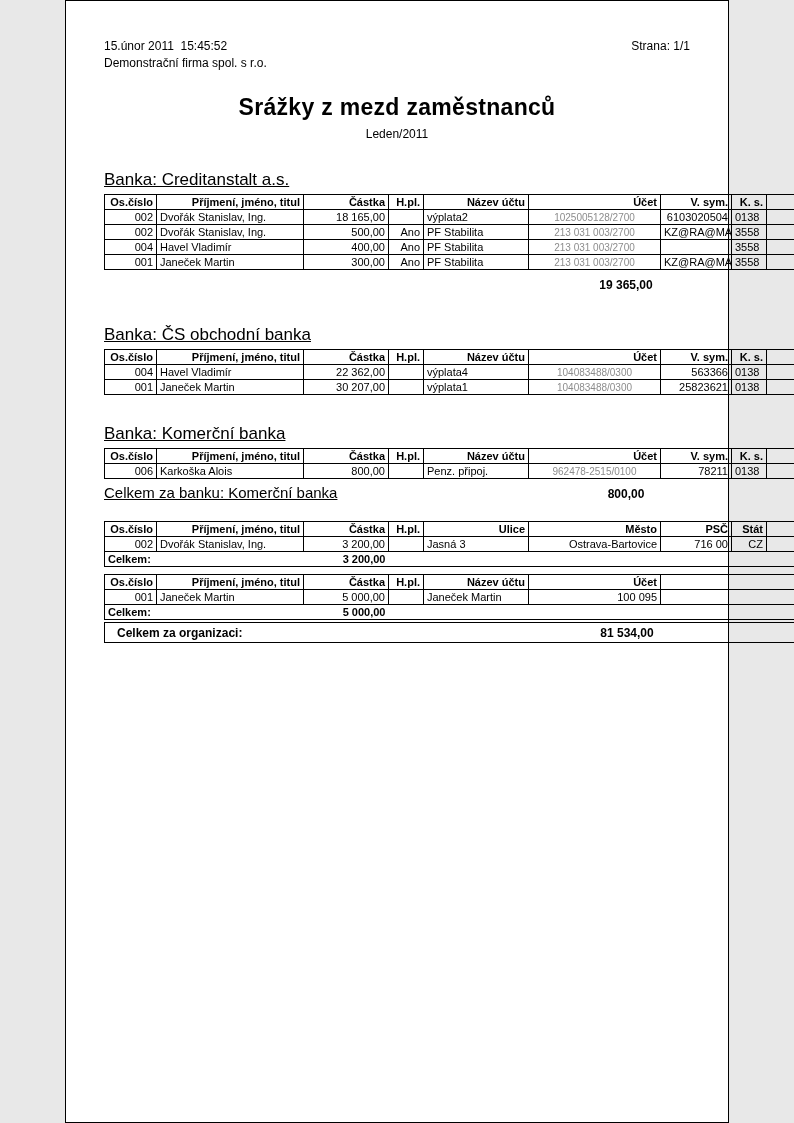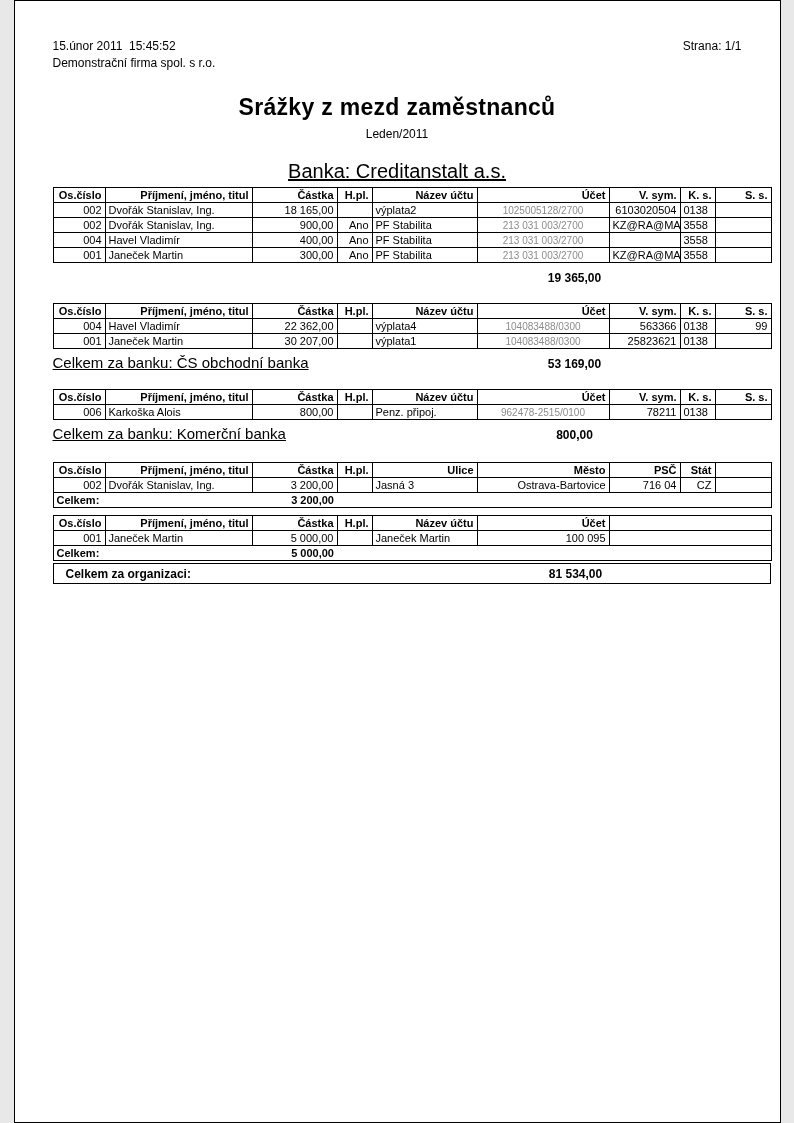--- a/index.html
+++ b/index.html
@@ -1,32 +1,32 @@
 <!DOCTYPE html>
 <html><head>
 <meta charset="utf-8">
 <style>
   * { box-sizing: border-box; margin: 0; padding: 0; }
   html, body { background: #e8e8e8; }
   body { font-family: "Liberation Sans", sans-serif; color: #000; }
   .page {
-    width: 767px; height: 1123px;
+    width: 664px; height: 1123px;
     background: #fff;
     border: 1px solid #000;
     margin: 0 auto;
     padding: 38px;
     position: relative;
   }
   .pre { white-space: pre; }
   .hdr-row { display: flex; justify-content: space-between; font-size: 12px; }
   .company { font-size: 12px; margin-top: 3px; }
   .title { text-align: center; font-size: 23px; font-weight: bold; margin-top: 24px; letter-spacing: .3px; }
   .period { text-align: center; font-size: 12px; margin-top: 6px; }
 
-  .section-heading { font-size: 20px; text-decoration: underline; margin-top: 19px; margin-bottom: 4px; text-align: center; }
+  .section-heading { font-size: 17px; text-decoration: underline; margin-top: 29px; margin-bottom: 4px; }
   .org-heading { font-size: 15px; margin-top: 14px; margin-bottom: 6px; }
 
   table { border-collapse: collapse; width: 718px; table-layout: fixed; font-size: 11px; }
   th, td { border: 1px solid #000; padding: 1px 3px; height: 15px; overflow: hidden; white-space: nowrap; vertical-align: middle; }
   th { font-weight: bold; text-align: right; font-size: 11px; }
   .tc { text-align: right; }
   .tr { text-align: right; }
   .acct { text-align: center; color: #8c8c8c; font-size: 10px; }
   .bold { font-weight: bold; }
   .nbr { border-right: none; }
@@ -89,21 +89,21 @@
       <td class="tc"></td>
       <td>výplata2</td>
       <td class="acct">1025005128/2700</td>
       <td class="tr">6103020504</td>
       <td>0138</td>
       <td class="tc"></td>
     </tr>
     <tr>
       <td class="tc">002</td>
       <td>Dvořák Stanislav, Ing.</td>
-      <td class="tr">900,00</td>
+      <td class="tr">500,00</td>
       <td class="tc">Ano</td>
       <td>PF Stabilita</td>
       <td class="acct">213 031 003/2700</td>
       <td class="tr">KZ@RA@MA</td>
       <td>3558</td>
       <td class="tc"></td>
     </tr>
     <tr>
       <td class="tc">004</td>
       <td>Havel Vladimír</td>
@@ -125,20 +125,21 @@
       <td class="tr">KZ@RA@MA</td>
       <td>3558</td>
       <td class="tc"></td>
     </tr>
   </tbody>
     </table>
   <div class="bank-total">
     <span class="bank-total-value">19 365,00</span>
   </div>
 
+  <div class="section-heading">Banka: ČS obchodní banka</div>
   <table>
     <colgroup>
         <col style="width:52px">
         <col style="width:147px">
         <col style="width:85px">
         <col style="width:35px">
         <col style="width:105px">
         <col style="width:132px">
         <col style="width:71px">
         <col style="width:35px">
@@ -173,25 +174,22 @@
       <td class="tr">30 207,00</td>
       <td class="tc"></td>
       <td>výplata1</td>
       <td class="acct">104083488/0300</td>
       <td class="tr">25823621</td>
       <td>0138</td>
       <td class="tc"></td>
     </tr>
   </tbody>
     </table>
-  <div class="bank-total">
-    <span class="bank-total-label">Celkem za banku: ČS obchodní banka</span>
-    <span class="bank-total-value">53 169,00</span>
-  </div>
-
+
+  <div class="section-heading">Banka: Komerční banka</div>
   <table>
     <colgroup>
         <col style="width:52px">
         <col style="width:147px">
         <col style="width:85px">
         <col style="width:35px">
         <col style="width:105px">
         <col style="width:132px">
         <col style="width:71px">
         <col style="width:35px">
@@ -251,21 +249,21 @@
       <th>Stát</th>
       <th></th>
     </tr>
     <tr>
       <td class="tc">002</td>
       <td>Dvořák Stanislav, Ing.</td>
       <td class="tr">3 200,00</td>
       <td class="tc"></td>
       <td>Jasná 3</td>
       <td class="tc">Ostrava-Bartovice</td>
-      <td class="tc">716 04</td>
+      <td class="tc">716 00</td>
       <td class="tc">CZ</td>
       <td></td>
     </tr>
     <tr>
       <td colspan="2" class="bold nbr">Celkem:</td>
       <td class="tr bold nbl nbr">3 200,00</td>
       <td colspan="6" class="nbl"></td>
     </tr>
   </tbody>
     </table>

